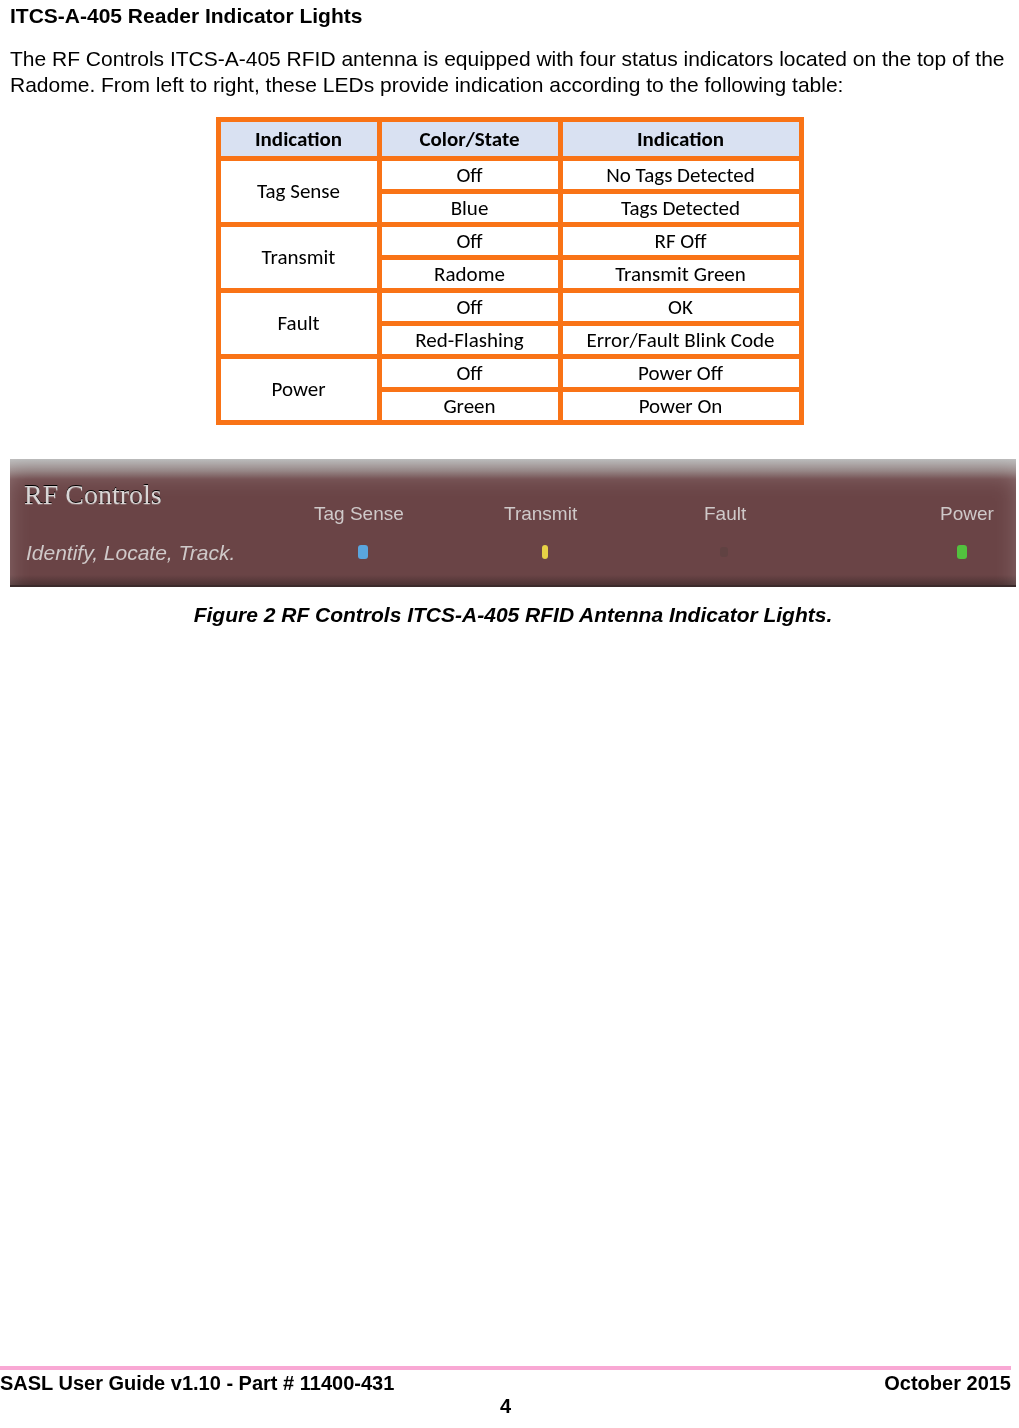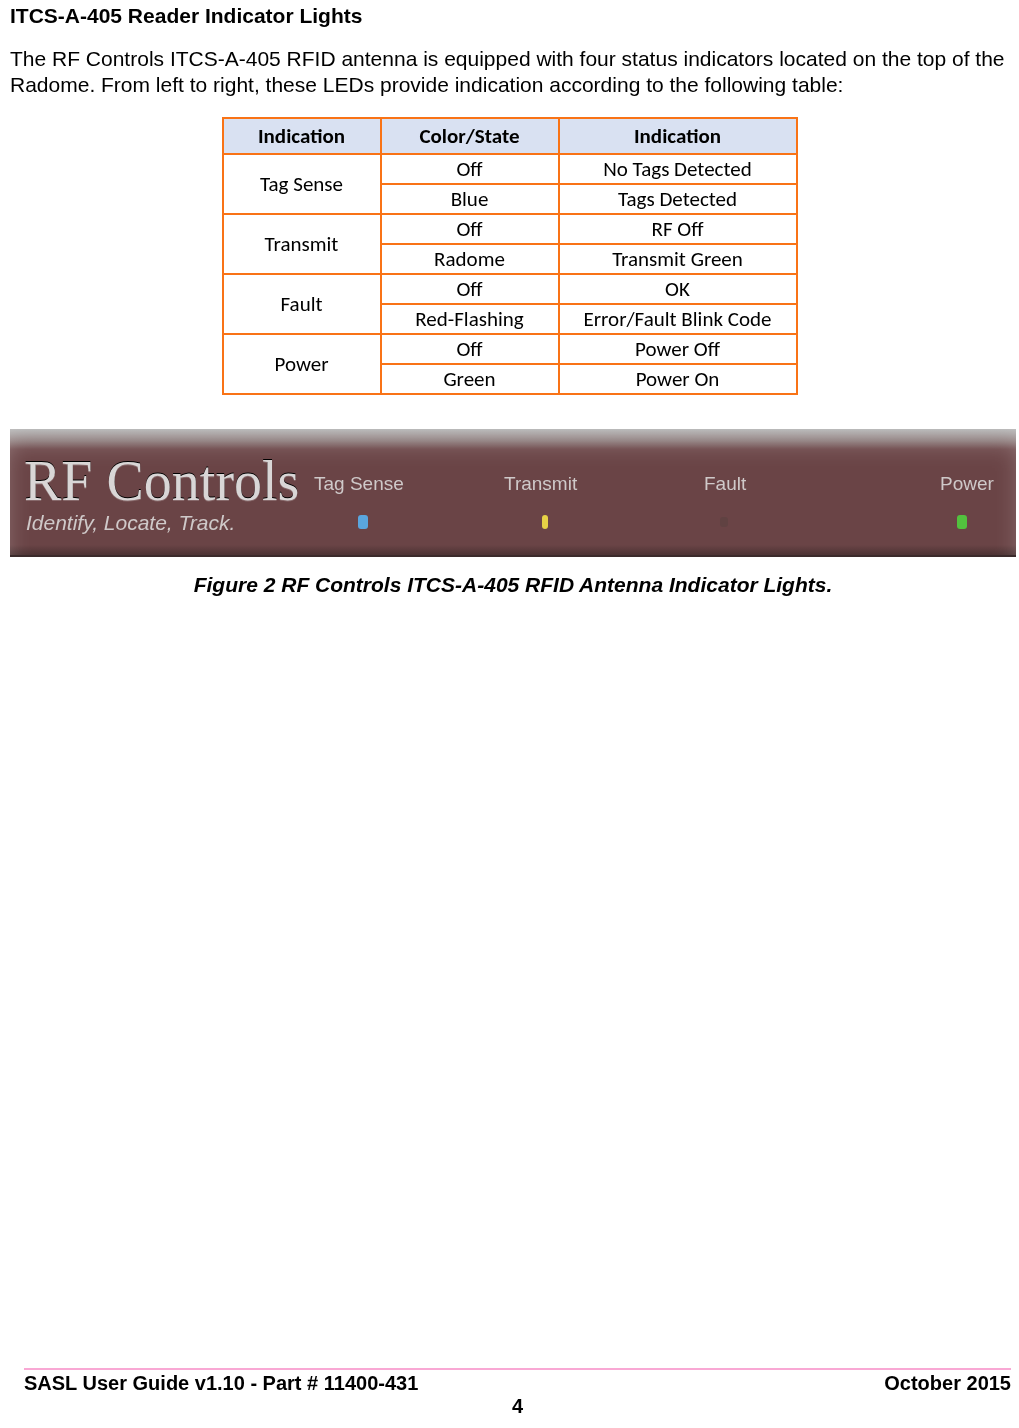--- a/index.html
+++ b/index.html
@@ -31,21 +31,21 @@
     .table-wrap {
       display: flex;
       justify-content: center;
       margin: 6px 0 34px 0;
     }
     table {
       border-collapse: collapse;
       font-family: Calibri, Arial, sans-serif;
     }
     th, td {
-      border: 2px solid #f97316;
+      border: 5px solid #f97316;
       text-align: center;
       vertical-align: middle;
       padding: 1px 8px;
     }
     th {
       background: #d9e1f2;
       font-weight: bold;
       height: 32px;
     }
     td {
@@ -64,21 +64,21 @@
       position: relative;
       background: linear-gradient(to bottom, #9a9a9a 0%, #7f6a6a 10%, #6a4446 16%, #6a4446 92%, #4c3233 100%);
       box-shadow: inset 0 18px 30px -12px rgba(255,255,255,0.5);
       border-bottom: 2px solid #3b2a2b;
     }
     .rfcontrols {
       position: absolute;
       left: 14px;
       top: 20px;
       font-family: "Times New Roman", serif;
-      font-size: 56px;
+      font-size: 28px;
       color: #d9d6d6;
       text-shadow: 0 -1px 0 #000, 0 1px 0 rgba(255,255,255,0.2);
     }
     .tagline {
       position: absolute;
       left: 16px;
       top: 82px;
       font-style: italic;
       font-size: 21px;
       color: #cfc9c9;
@@ -105,24 +105,24 @@
     .lbl3 { left: 694px; }
     .lbl4 { left: 930px; }
     .figure-caption {
       text-align: center;
       font-weight: bold;
       margin: 16px 0 0 0;
       font-style: italic;
     }
     .footer {
       position: absolute;
-      left: 24px;
+      left: 0;
       right: 8px;
       bottom: 10px;
-      border-top: 2px solid #f9a8d4;
+      border-top: 4px solid #f9a8d4;
       font-weight: bold;
       font-size: 20px;
     }
     .footer-row {
       display: flex;
       justify-content: space-between;
       padding-top: 2px;
     }
     .page-number {
       text-align: center;

